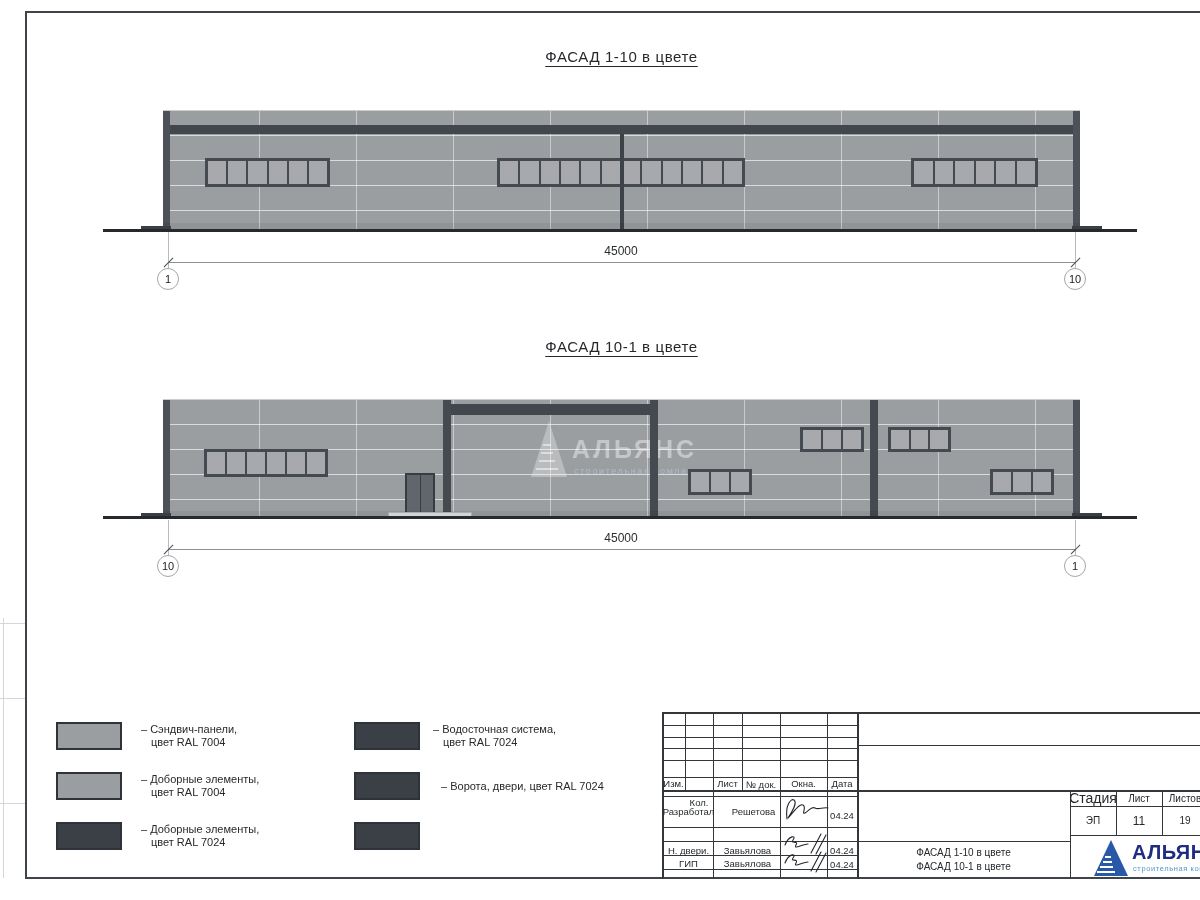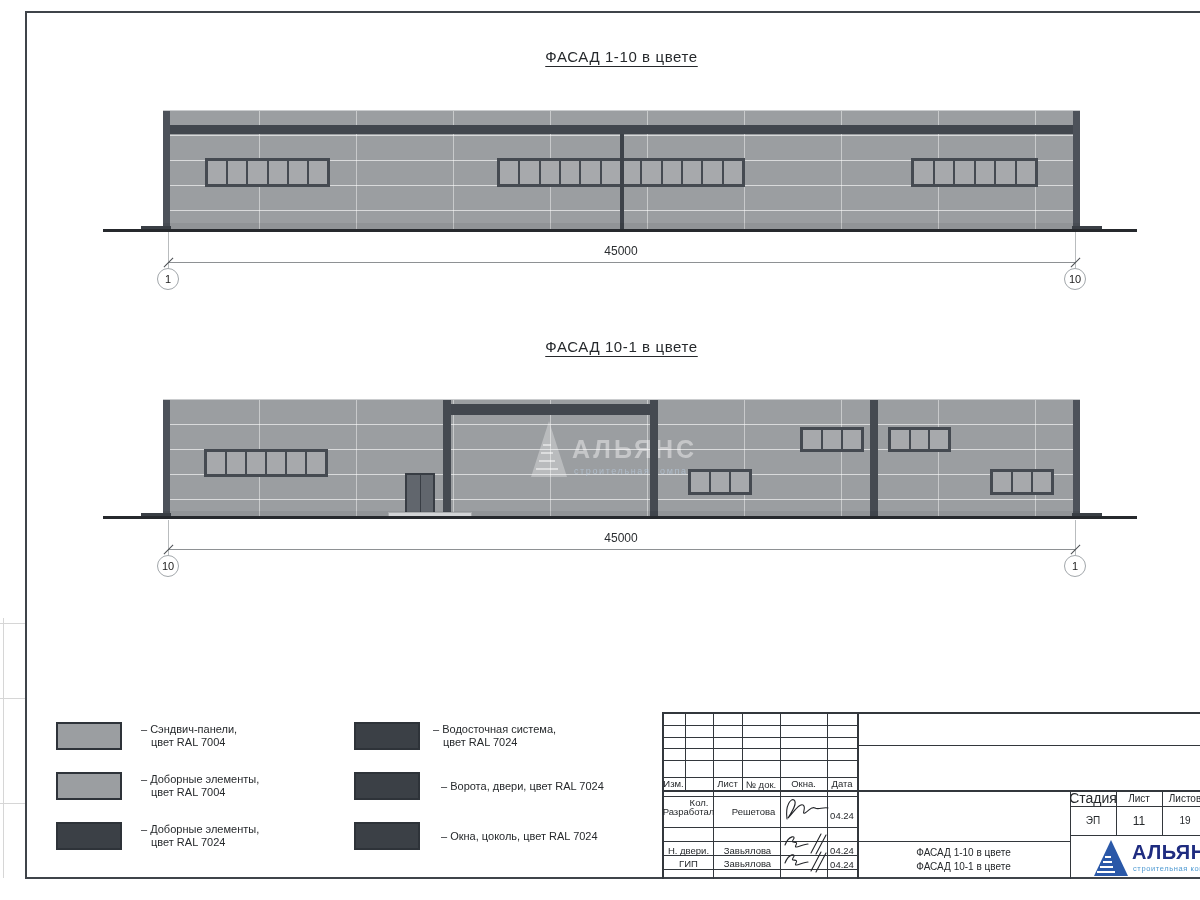--- a/index.html
+++ b/index.html
@@ -228,24 +228,20 @@
   <div class="leg-lab" style="left:433px;top:722px">
     <span class="l1">– Водосточная система,</span>
     <span class="l2">цвет RAL 7024</span>
   </div>
   <div class="leg-sw" style="left: 354px; top: 772px; background: rgb(59, 64, 70);"></div>
   <div class="leg-lab" style="left:441px;top:772px">
     <span class="l1">– Ворота, двери, цвет RAL 7024</span>
     <span class="l2"></span>
   </div>
   <div class="leg-sw" style="left: 354px; top: 822px; background: rgb(59, 64, 70);"></div>
-  <div class="leg-lab" style="left:441px;top:822px">
-    <span class="l1">– Окна, цоколь, цвет RAL 7024</span>
-    <span class="l2"></span>
-  </div>
 
   <div class="tl-h" style="left:662px;top:712px;width:538px;height:2px"></div>
   <div class="tl-h" style="left:662px;top:725px;width:195px;height:1px"></div>
   <div class="tl-h" style="left:662px;top:737px;width:195px;height:1px"></div>
   <div class="tl-h" style="left:662px;top:748px;width:195px;height:1px"></div>
   <div class="tl-h" style="left:662px;top:760px;width:195px;height:1px"></div>
   <div class="tl-h" style="left:662px;top:777px;width:195px;height:1px"></div>
   <div class="tl-h" style="left:857px;top:745px;width:343px;height:1px"></div>
   <div class="tl-h" style="left:662px;top:790px;width:538px;height:2px"></div>
   <div class="tl-h" style="left:662px;top:796px;width:195px;height:1px"></div>

